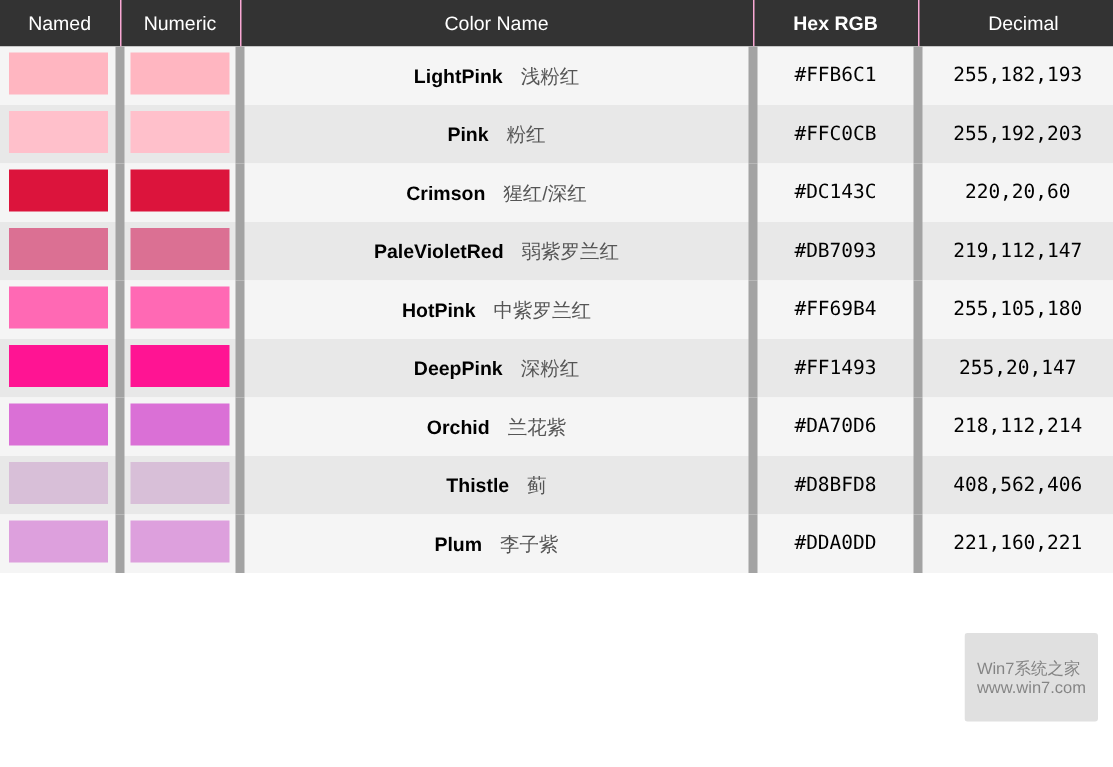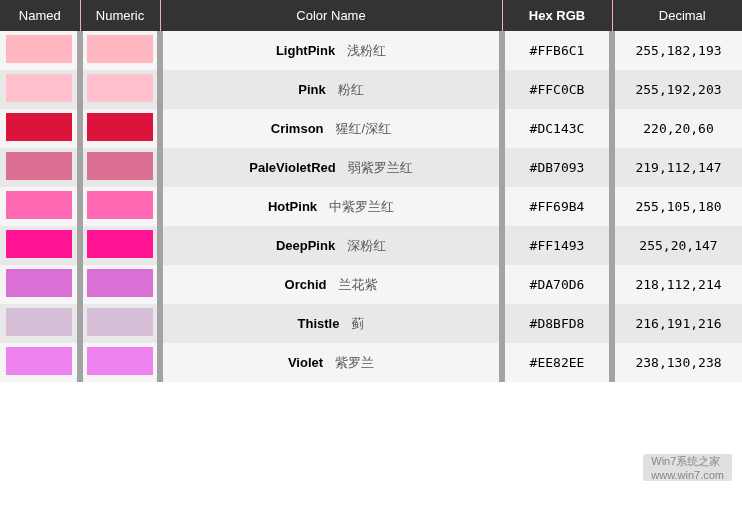--- a/index.html
+++ b/index.html
@@ -76,21 +76,21 @@
     .watermark {
       position: fixed;
       bottom: 30px;
       right: 10px;
       opacity: 0.6;
       pointer-events: none;
       z-index: 100;
     }
     .watermark-logo {
       background: #ccc;
-      padding: 0 8px;
+      padding: 16px 8px;
       font-size: 11px;
       color: #333;
       border-radius: 2px;
     }
   </style>
 </head>
 <body>
 
 <table>
   <thead>
@@ -150,27 +150,27 @@
         <td class="swatch-cell"><span class="swatch" style="background: rgb(218, 112, 214);"></span></td>
         <td class="color-name-cell"><span class="color-name-en">Orchid</span><span class="color-name-cn">兰花紫</span></td>
         <td class="hex-cell">#DA70D6</td>
         <td class="dec-cell">218,112,214</td>
       </tr>
       <tr>
         <td class="swatch-cell"><span class="swatch" style="background: rgb(216, 191, 216);"></span></td>
         <td class="swatch-cell"><span class="swatch" style="background: rgb(216, 191, 216);"></span></td>
         <td class="color-name-cell"><span class="color-name-en">Thistle</span><span class="color-name-cn">蓟</span></td>
         <td class="hex-cell">#D8BFD8</td>
-        <td class="dec-cell">216,191,216</td>
+        <td class="dec-cell">408,562,406</td>
       </tr>
       <tr>
-        <td class="swatch-cell"><span class="swatch" style="background: rgb(238, 130, 238);"></span></td>
-        <td class="swatch-cell"><span class="swatch" style="background: rgb(238, 130, 238);"></span></td>
-        <td class="color-name-cell"><span class="color-name-en">Violet</span><span class="color-name-cn">紫罗兰</span></td>
-        <td class="hex-cell">#EE82EE</td>
-        <td class="dec-cell">238,130,238</td>
+        <td class="swatch-cell"><span class="swatch" style="background: rgb(221, 160, 221);"></span></td>
+        <td class="swatch-cell"><span class="swatch" style="background: rgb(221, 160, 221);"></span></td>
+        <td class="color-name-cell"><span class="color-name-en">Plum</span><span class="color-name-cn">李子紫</span></td>
+        <td class="hex-cell">#DDA0DD</td>
+        <td class="dec-cell">221,160,221</td>
       </tr>
     </tbody>
 </table>
 
 <div class="watermark">
   <div class="watermark-logo">Win7系统之家<br>www.win7.com</div>
 </div>
 
 </body></html>

